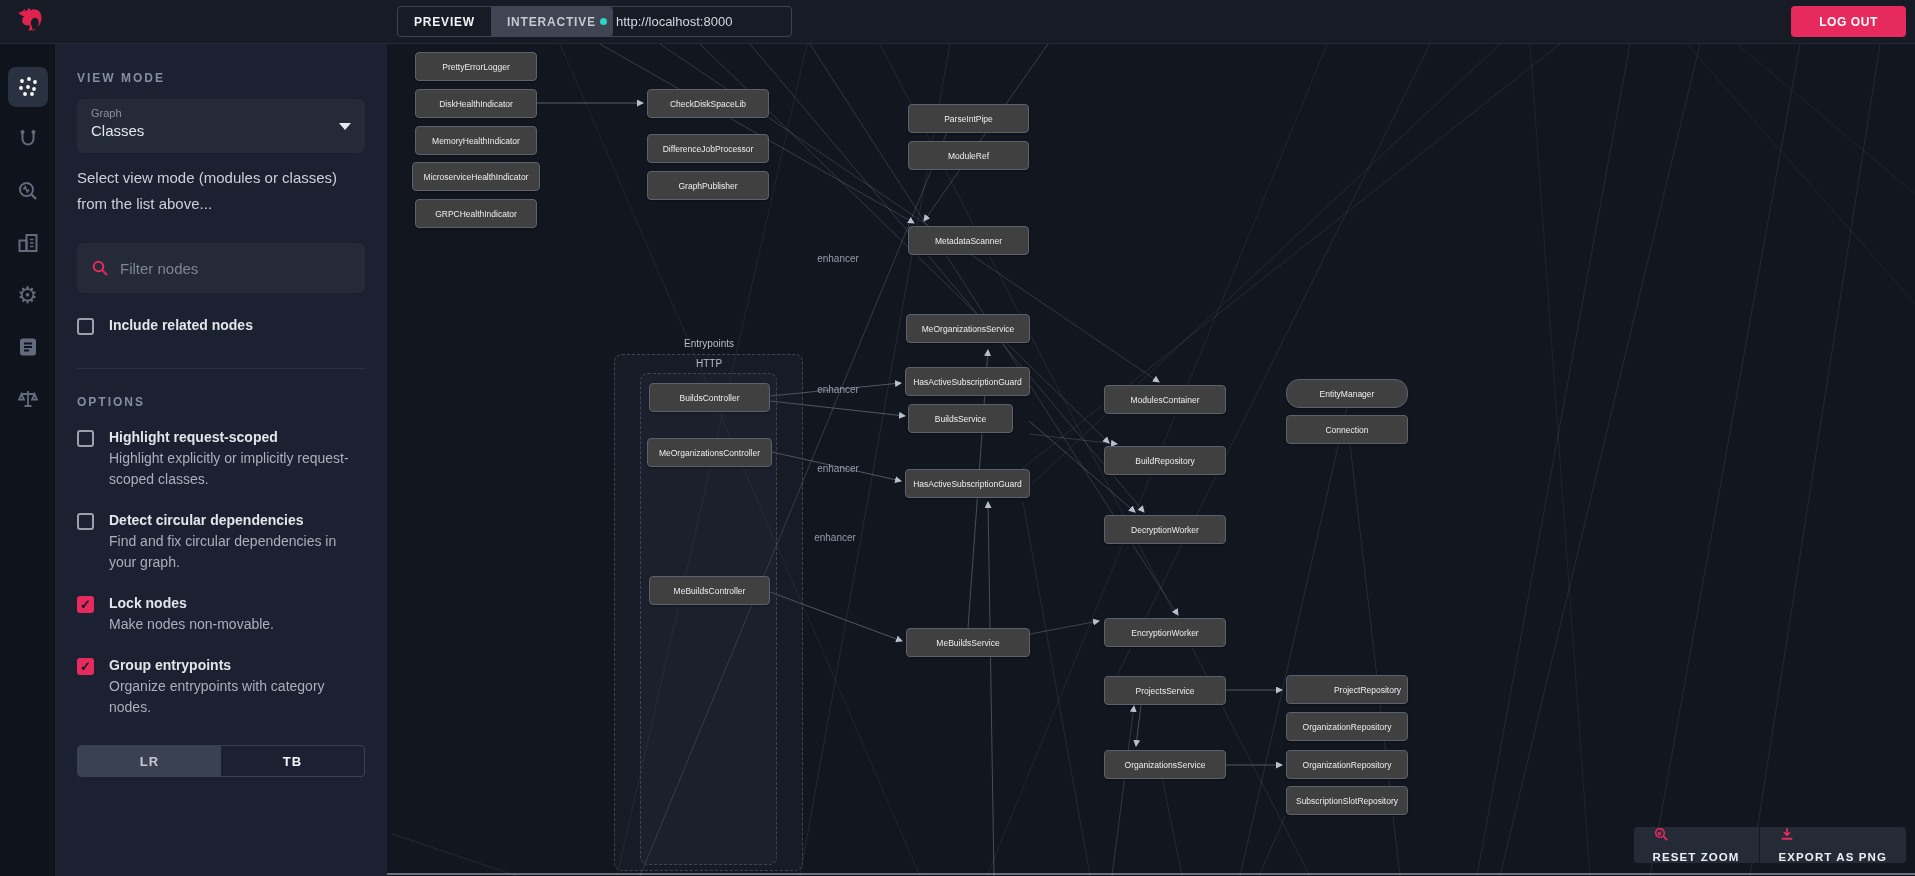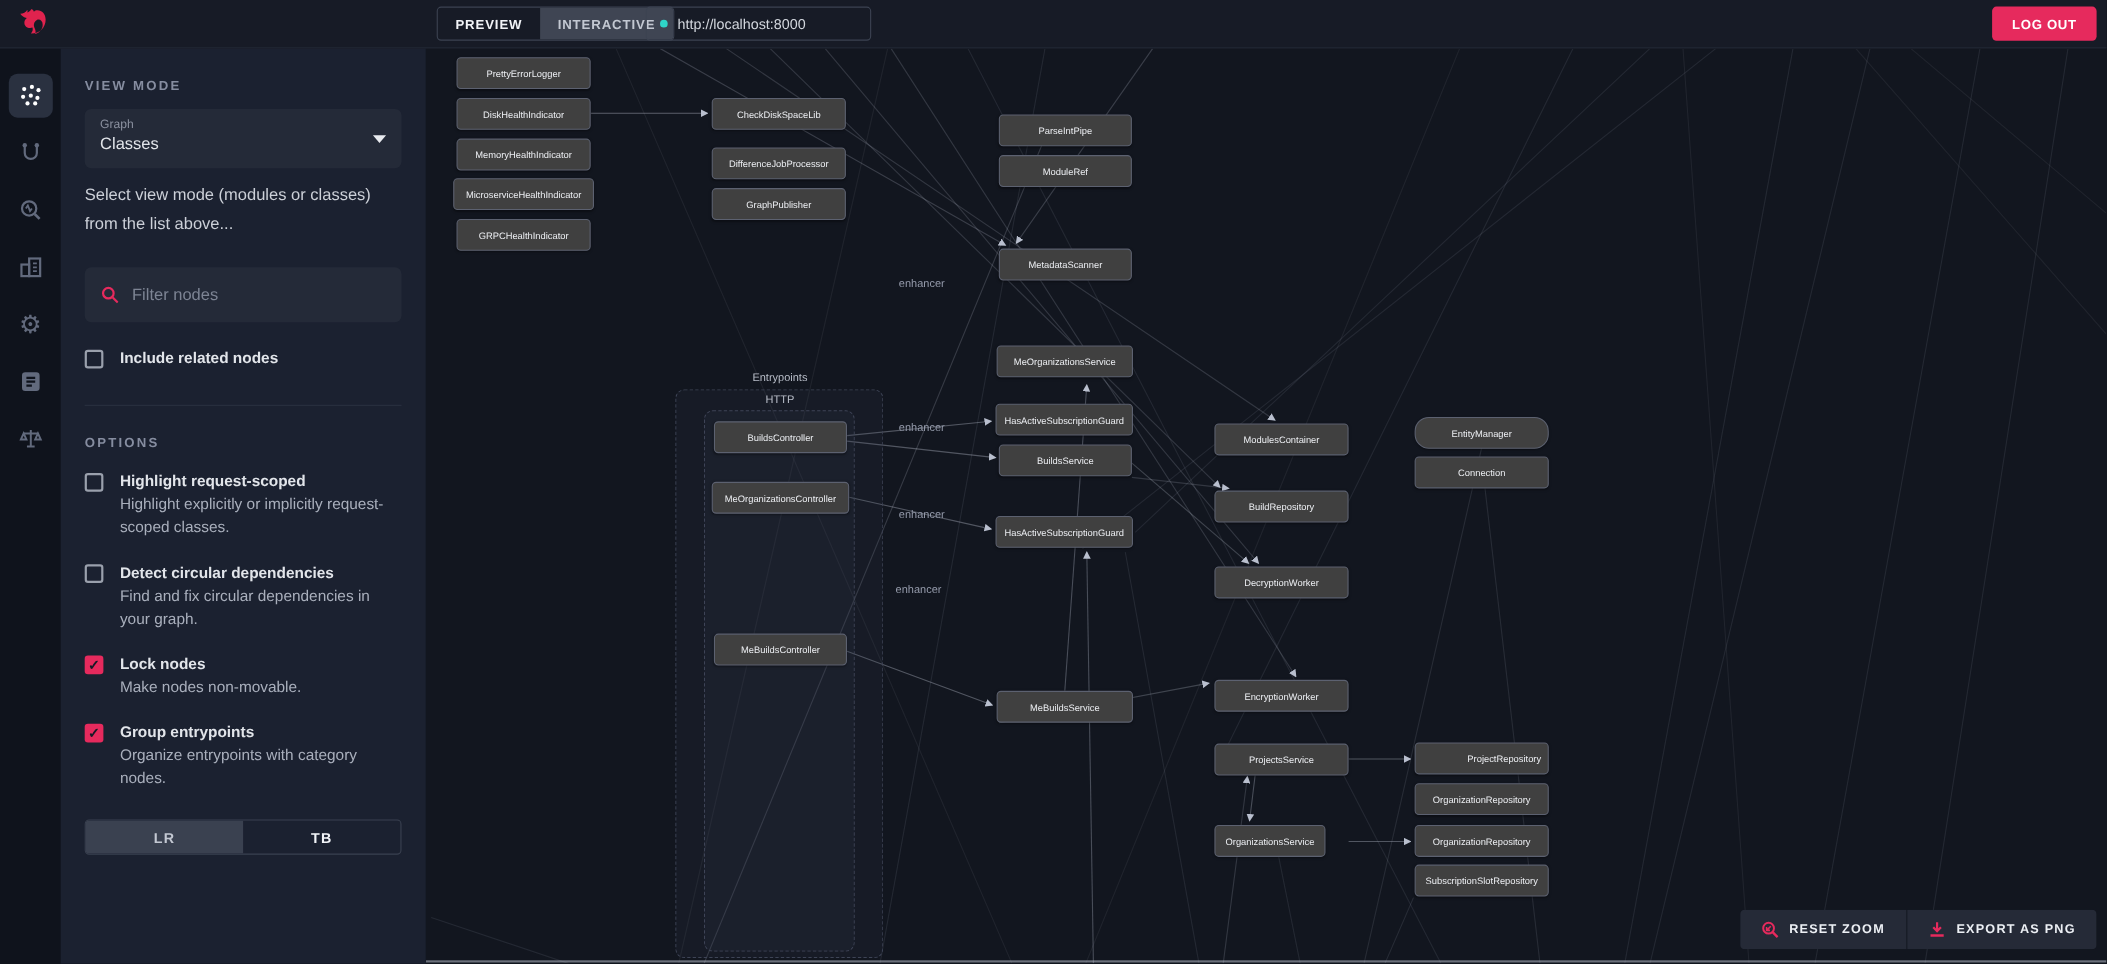--- a/index.html
+++ b/index.html
@@ -14,21 +14,21 @@
     border:1px solid #3c4352; border-radius:4px; overflow:hidden; }
   .tab { height:100%; padding:0 16px; display:flex; align-items:center;
     font-size:12px; font-weight:700; letter-spacing:.8px; color:#f2f4f8;
     background:transparent; border:none; cursor:pointer; }
   .tab.active { background:#3f4553; color:#c3c8d2; }
   .url-box { position:absolute; left:587px; top:6px; width:205px; height:31px;
     border:1px solid #3c4352; border-radius:4px; display:flex; align-items:center;
     gap:9px; padding:0 12px; }
   .url-dot { width:7px; height:7px; border-radius:50%; background:#2fd5c8; }
   .url-text { font-size:13px; color:#d3d7de; }
-  .logout { position:absolute; right:9px; top:6px; height:31px; padding:0 18px;
+  .logout { position:absolute; right:9px; top:6px; height:31px; padding:0 28px;
     background:#e62a5d; color:#fff; font-weight:700; font-size:12px;
     letter-spacing:.6px; border:none; border-radius:4px; cursor:pointer; }
 
   
   .rail { position:absolute; left:0; top:44px; width:55px; bottom:0;
     background:#0f131c; display:flex; flex-direction:column; align-items:center;
     padding-top:23px; z-index:20; }
   .rail-item { width:40px; height:40px; display:flex; align-items:center;
     justify-content:center; border-radius:8px; margin-bottom:12px; cursor:pointer;
     color:#626a7d; }
@@ -81,24 +81,24 @@
   .group-label { position:absolute; transform:translateX(-50%); font-size:10px;
     color:#b9bec9; white-space:nowrap; }
   .node { position:absolute; height:29px; background:#404040;
     border:1px solid #5c6170; border-radius:4px; color:#eceef2; font-size:8.5px;
     display:flex; align-items:center; justify-content:center; white-space:nowrap;
     cursor:grab; box-shadow:0 1px 2px rgba(0,0,0,.35); }
   .edge-label { position:absolute; transform:translate(-50%,-50%); font-size:10px;
     color:#959bab; }
   .canvas-actions { position:absolute; right:9px; bottom:13px; display:flex;
     border-radius:4px; overflow:hidden; }
-  .cv-btn { height:36px; display:flex; align-items:center; gap:10px;
+  .cv-btn { height:36px; display:flex; align-items:flex-start; gap:10px;
     padding:0 19px; background:#252a37; border:none; cursor:pointer;
     font-size:11.5px; font-weight:700; letter-spacing:1.1px; color:#eceff4;
-    font-family:"Liberation Sans",sans-serif; }
+    font-family:"Liberation Sans",sans-serif;flex-direction:column; }
   .cv-btn + .cv-btn { border-left:1px solid #161a24; }
   .canvas-baseline { position:absolute; left:0; right:0; bottom:1px; height:2px;
     background:rgba(198,204,218,.5); }
 </style>
 </head>
 <body>
 
 <div class="topbar">
   <div class="logo-box">
     <svg width="36" height="36" viewBox="0 0 24 24">
@@ -305,29 +305,29 @@
       <div class="node" style="left: 260px; top: 90px; width: 122px;">DifferenceJobProcessor</div>
       <div class="node" style="left: 260px; top: 127px; width: 122px;">GraphPublisher</div>
       <div class="node" style="left: 262px; top: 339px; width: 121px;">BuildsController</div>
       <div class="node" style="left: 260px; top: 394px; width: 125px;">MeOrganizationsController</div>
       <div class="node" style="left: 262px; top: 532px; width: 121px;">MeBuildsController</div>
       <div class="node" style="left: 521px; top: 60px; width: 121px;">ParseIntPipe</div>
       <div class="node" style="left: 521px; top: 97px; width: 121px;">ModuleRef</div>
       <div class="node" style="left: 521px; top: 182px; width: 121px;">MetadataScanner</div>
       <div class="node" style="left: 519px; top: 270px; width: 124px;">MeOrganizationsService</div>
       <div class="node" style="left: 518px; top: 323px; width: 125px;">HasActiveSubscriptionGuard</div>
-      <div class="node" style="left: 521px; top: 360px; width: 121px;">BuildsService</div>
+      <div class="node" style="left: 521px; top: 360px; width: 105px;">BuildsService</div>
       <div class="node" style="left: 518px; top: 425px; width: 125px;">HasActiveSubscriptionGuard</div>
       <div class="node" style="left: 519px; top: 584px; width: 124px;">MeBuildsService</div>
       <div class="node" style="left: 717px; top: 341px; width: 122px;">ModulesContainer</div>
       <div class="node" style="left: 717px; top: 402px; width: 122px;">BuildRepository</div>
       <div class="node" style="left: 717px; top: 471px; width: 122px;">DecryptionWorker</div>
       <div class="node" style="left: 717px; top: 574px; width: 122px;">EncryptionWorker</div>
       <div class="node" style="left: 717px; top: 632px; width: 122px;">ProjectsService</div>
-      <div class="node" style="left: 717px; top: 706px; width: 101px;">OrganizationsService</div>
+      <div class="node" style="left: 717px; top: 706px; width: 122px;">OrganizationsService</div>
       <div class="node" style="left: 899px; top: 335px; width: 122px; border-radius: 13px;">EntityManager</div>
       <div class="node" style="left: 899px; top: 371px; width: 122px;">Connection</div>
       <div class="node" style="left: 899px; top: 631px; width: 122px; padding-left: 41px;">ProjectRepository</div>
       <div class="node" style="left: 899px; top: 668px; width: 122px;">OrganizationRepository</div>
       <div class="node" style="left: 899px; top: 706px; width: 122px;">OrganizationRepository</div>
       <div class="node" style="left: 899px; top: 742px; width: 122px;">SubscriptionSlotRepository</div>
     </div>
   <div id="labels-layer">
       <div class="edge-label" style="left: 451px; top: 214px;">enhancer</div>
       <div class="edge-label" style="left: 451px; top: 345px;">enhancer</div>

